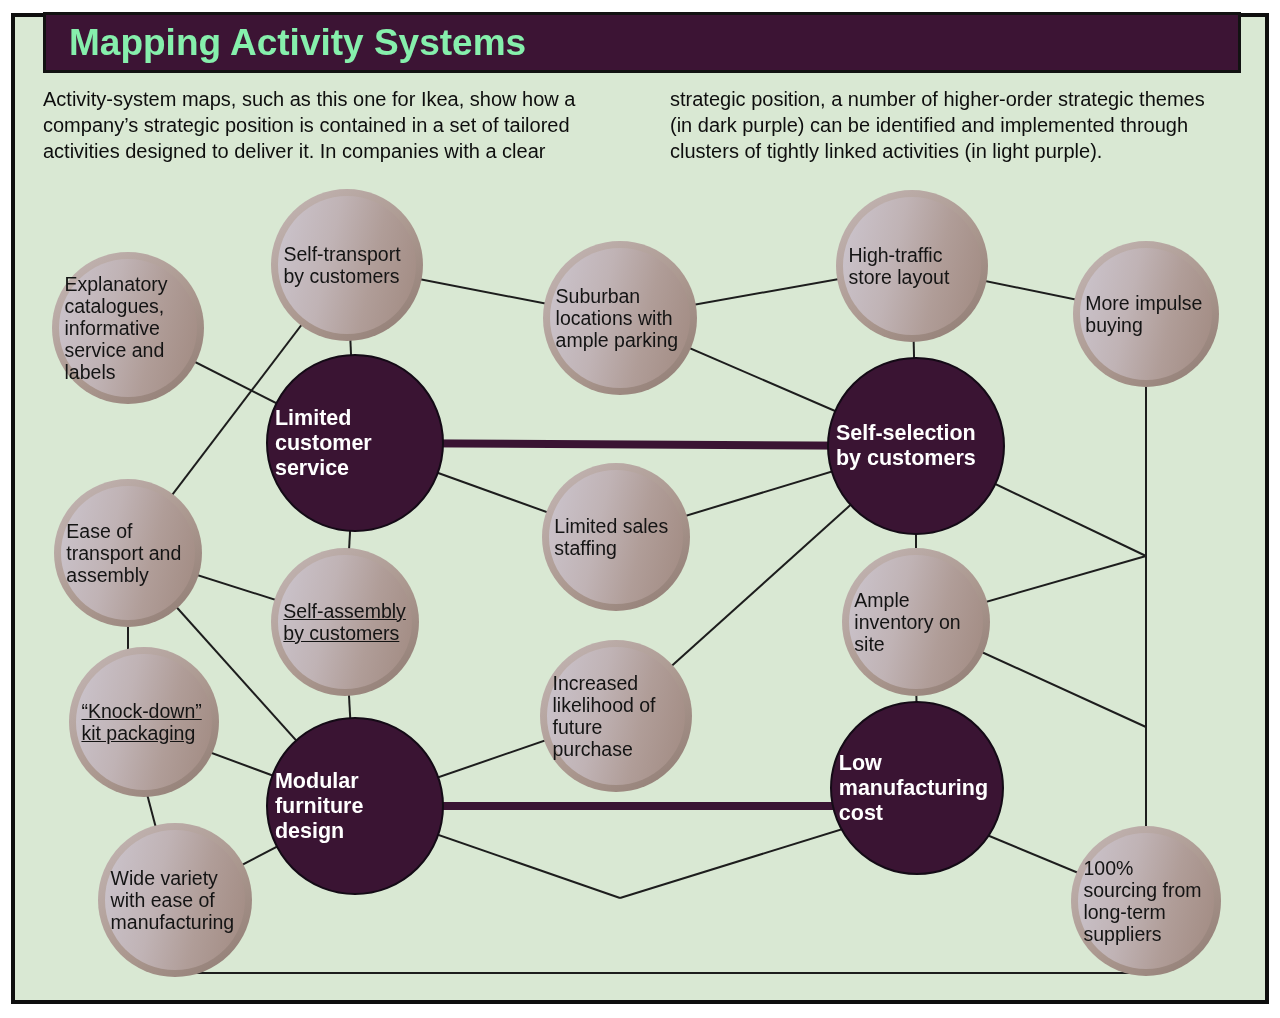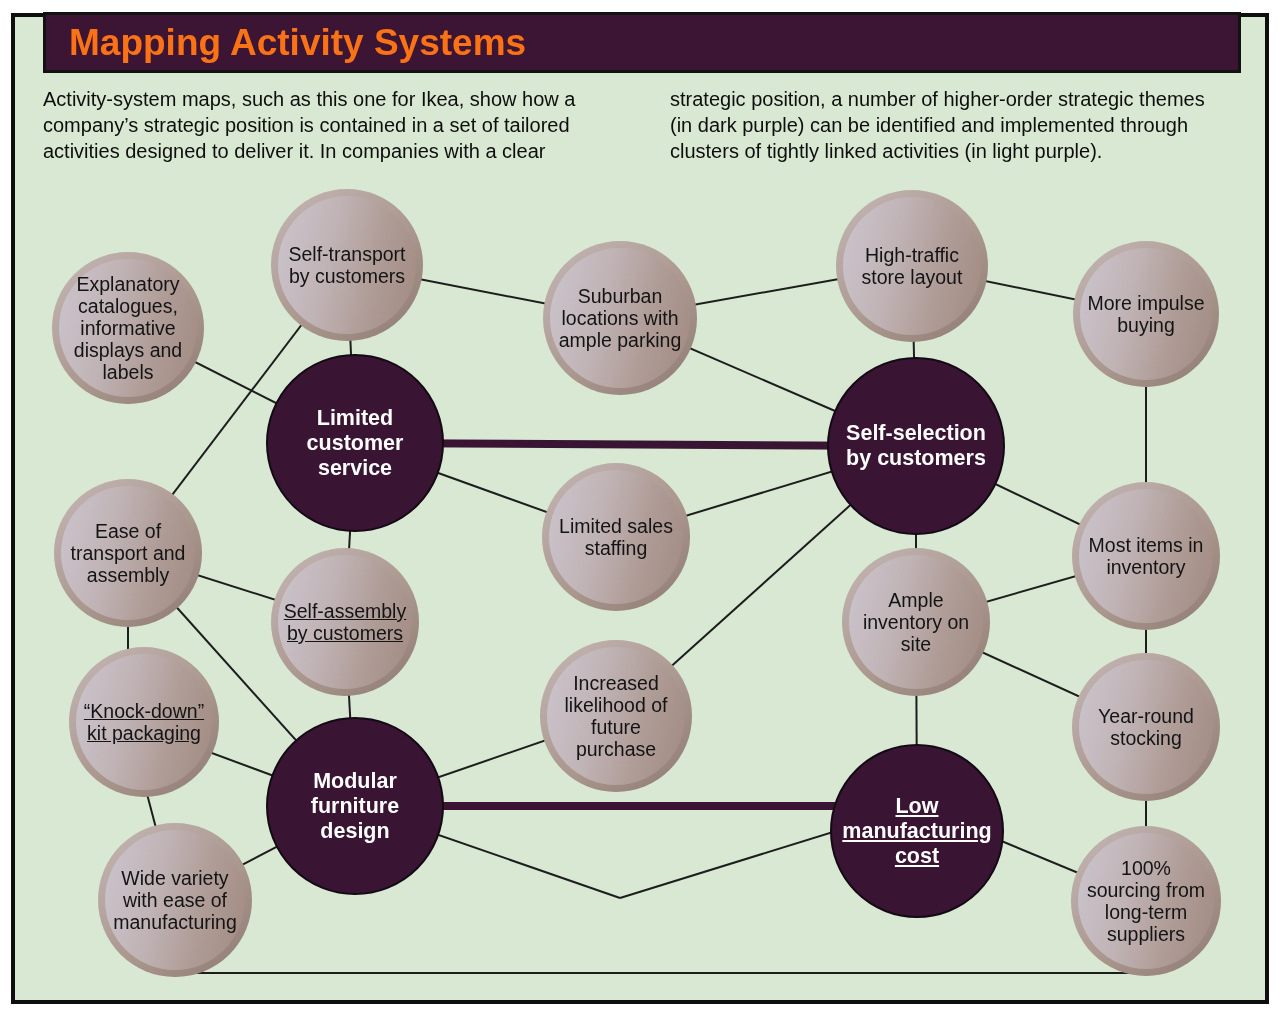--- a/index.html
+++ b/index.html
@@ -23,21 +23,21 @@
     position:absolute;
     left:43px;top:12px;
     width:1198px;height:61px;
     box-sizing:border-box;
     background:#3c1434;
     border:3px solid #121212;
     display:flex;align-items:center;
     z-index:5;
   }
   .title-bar span{
-    color:#f97316;
+    color:#86efac;
     font-size:37px;
     font-weight:bold;
     letter-spacing:0px;
     padding-left:23px;
     white-space:nowrap;
   }
   .intro-col{
     position:absolute;
     top:86px;
     margin:0;
@@ -53,21 +53,21 @@
     width:1280px;height:1018px;
     z-index:1;
     pointer-events:none;
   }
   #nodes{position:absolute;left:0;top:0;width:1280px;height:1018px;z-index:2;}
   .node{
     position:absolute;
     border-radius:50%;
     box-sizing:border-box;
     display:flex;align-items:center;justify-content:center;
-    text-align:center;
+    text-align:left;
   }
   .node span{display:block;width:92%;}
   .node.activity{
     border:7px solid transparent;
     background:
       linear-gradient(103deg,#ccc5ce 0%,#c0b3b5 38%,#b09d98 66%,#a18a81 100%) padding-box,
       linear-gradient(140deg,#c5b8b7 0%,#ab988f 55%,#8e7a72 100%) border-box;
     color:#141414;
     font-size:19.5px;
     line-height:22px;
@@ -117,21 +117,21 @@
       <line x1="175" y1="900" x2="355" y2="806" stroke="#1d1d1d" stroke-width="2"></line>
       <polyline points="175,973 1146,973" fill="none" stroke="#1d1d1d" stroke-width="2"></polyline>
       <line x1="616" y1="716" x2="355" y2="806" stroke="#1d1d1d" stroke-width="2"></line>
       <line x1="355" y1="806" x2="917" y2="806" stroke="#3a1433" stroke-width="8"></line>
       <line x1="355" y1="806" x2="620" y2="898" stroke="#1d1d1d" stroke-width="2"></line>
       <line x1="620" y1="898" x2="917" y2="806" stroke="#1d1d1d" stroke-width="2"></line>
       <line x1="917" y1="806" x2="1146" y2="901" stroke="#1d1d1d" stroke-width="2"></line>
     </svg>
   <div id="nodes">
       <div class="node activity" style="left: 52px; top: 252px; width: 152px; height: 152px;">
-        <span>Explanatory catalogues, informative displays and labels</span>
+        <span>Explanatory catalogues, informative service and labels</span>
       </div>
       <div class="node activity" style="left: 271px; top: 189px; width: 152px; height: 152px;">
         <span>Self-transport by customers</span>
       </div>
       <div class="node activity" style="left: 543px; top: 241px; width: 154px; height: 154px;">
         <span>Suburban locations with ample parking</span>
       </div>
       <div class="node activity" style="left: 836px; top: 190px; width: 152px; height: 152px;">
         <span>High-traffic store layout</span>
       </div>
@@ -146,39 +146,33 @@
       </div>
       <div class="node activity" style="left: 542px; top: 463px; width: 148px; height: 148px;">
         <span>Limited sales staffing</span>
       </div>
       <div class="node activity" style="left: 54px; top: 479px; width: 148px; height: 148px;">
         <span>Ease of transport and assembly</span>
       </div>
       <div class="node activity" style="left: 271px; top: 548px; width: 148px; height: 148px; text-decoration: underline;">
         <span>Self-assembly by customers</span>
       </div>
-      <div class="node activity" style="left: 1072px; top: 482px; width: 148px; height: 148px;">
-        <span>Most items in inventory</span>
-      </div>
       <div class="node activity" style="left: 842px; top: 548px; width: 148px; height: 148px;">
         <span>Ample inventory on site</span>
       </div>
       <div class="node activity" style="left: 69px; top: 647px; width: 150px; height: 150px; text-decoration: underline;">
         <span>“Knock-down” kit packaging</span>
       </div>
       <div class="node activity" style="left: 540px; top: 640px; width: 152px; height: 152px;">
         <span>Increased likelihood of future purchase</span>
       </div>
-      <div class="node activity" style="left: 1072px; top: 653px; width: 148px; height: 148px;">
-        <span>Year-round stocking</span>
-      </div>
       <div class="node theme" style="left: 266px; top: 717px; width: 178px; height: 178px;">
         <span>Modular furniture design</span>
       </div>
-      <div class="node theme" style="left: 830px; top: 744px; width: 174px; height: 174px; text-decoration: underline;">
+      <div class="node theme" style="left: 830px; top: 701px; width: 174px; height: 174px;">
         <span>Low manufacturing cost</span>
       </div>
       <div class="node activity" style="left: 98px; top: 823px; width: 154px; height: 154px;">
         <span>Wide variety with ease of manufacturing</span>
       </div>
       <div class="node activity" style="left: 1071px; top: 826px; width: 150px; height: 150px;">
         <span>100% sourcing from long-term suppliers</span>
       </div>
     </div>
   <div class="title-bar">

